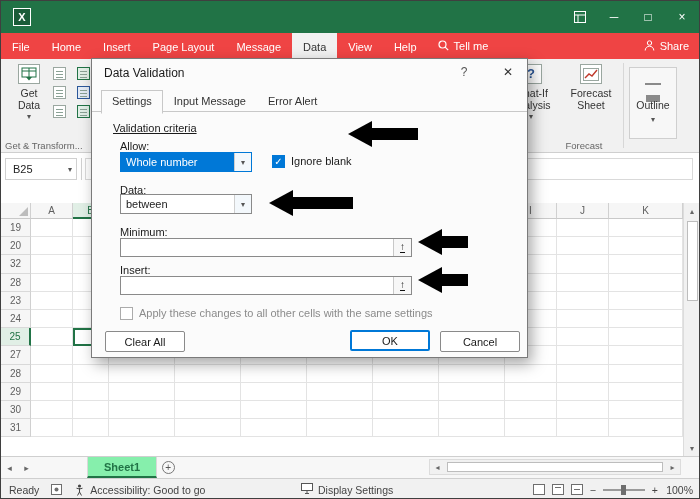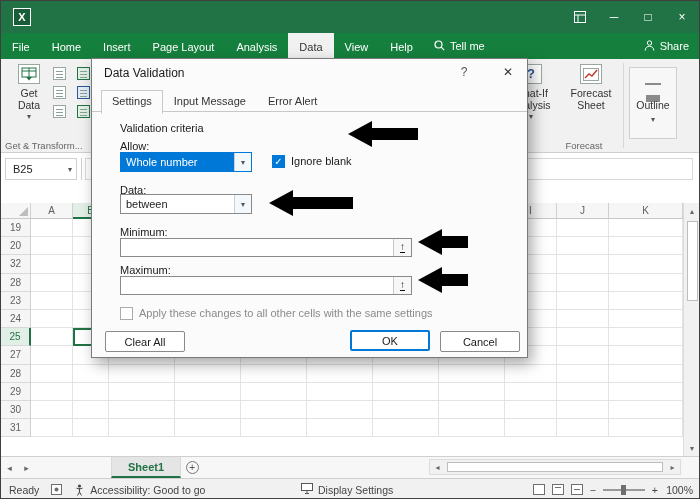--- a/index.html
+++ b/index.html
@@ -14,21 +14,21 @@
   .app-icon { width:18px; height:18px; margin-left:12px; border:1px solid #fff;
               display:flex; align-items:center; justify-content:center;
               font-size:11px; font-weight:bold; background:#1a5c38; }
   .tb-title { margin-left:24px; font-size:11px; white-space:nowrap; overflow:hidden; }
   .tb-right { margin-left:auto; display:flex; align-items:center; }
   .tb-btn { width:34px; height:32px; display:flex; align-items:center; justify-content:center;
             font-size:12px; color:#fff; }
   .ribbon-opts svg { display:block; }
 
   
-  .ribbon-tabs { position:absolute; left:0; top:32px; right:0; height:26px; background:#15803d;
+  .ribbon-tabs { position:absolute; left:0; top:32px; right:0; height:26px; background:#ef4444;
                  display:flex; align-items:stretch; color:#fff;text-align:right; }
   .tabs-left { display:flex; }
   .ribbon-tab { padding:6px 11px 5px; font-size:11px; display:flex; align-items:center; }
   .ribbon-tab.active { background:#f1f1f1; color:#333; }
   .tell-me { display:flex; align-items:center; gap:5px; padding:0 10px; font-size:11px; }
   .share { position:absolute; right:10px; top:0; height:26px; display:flex; align-items:center; gap:5px; font-size:11px; }
 
   
   .ribbon-content { position:absolute; left:0; top:58px; right:0; height:94px;
                     background:#f1f1f1; border-bottom:1px solid #cfcfcf; }
@@ -90,22 +90,22 @@
               background:#f1f1f1; border-left:1px solid #dcdcdc; z-index:4; }
   .v-scroll .sbtn { height:16px; display:flex; align-items:center; justify-content:center;
                     color:#666; font-size:8px; }
   .v-thumb { position:absolute; left:3px; top:18px; width:11px; height:80px; background:#fff; border:1px solid #bdbdbd; }
   .v-down { position:absolute; bottom:0; left:0; right:0; }
 
   
   .tab-row { position:absolute; left:0; top:455px; right:0; height:22px; background:#f7f7f7;
              border-top:1px solid #cfcfcf; display:flex; align-items:stretch; font-size:11px; }
   .nav-btn { width:17px; display:flex; align-items:center; justify-content:center; color:#666; font-size:9px; }
-  .sheet-tab { margin-left:76px; padding:0 16px; display:flex; align-items:center;
-               background:#e5e5e5; border-right:1px solid #d9d9d9; border-left:1px solid #d9d9d9;
+  .sheet-tab { margin-left:52px; padding:0 16px; display:flex; align-items:center;
+               background:#86efac; border-right:1px solid #d9d9d9; border-left:1px solid #d9d9d9;
                border-bottom:2px solid #217346; color:#217346; font-weight:bold; }
   .add-sheet { width:22px; display:flex; align-items:center; justify-content:center; }
   .add-sheet .circ { width:13px; height:13px; border:1px solid #767676; border-radius:50%;
                      display:flex; align-items:center; justify-content:center; font-size:10px; color:#555; line-height:1; }
   .h-scroll { position:absolute; left:428px; top:458px; width:252px; height:16px; background:#f1f1f1;
               border:1px solid #dcdcdc; display:flex; align-items:center; }
   .h-scroll .sbtn { width:15px; text-align:center; color:#666; font-size:8px; }
   .h-thumb { flex:1; height:10px; background:#fff; border:1px solid #bdbdbd; margin:0 2px; }
 
   
@@ -182,21 +182,21 @@
       <div class="tb-btn">×</div>
     </div>
   </div>
 
   <div class="ribbon-tabs">
     <div class="tabs-left">
         <div class="ribbon-tab">File</div>
         <div class="ribbon-tab">Home</div>
         <div class="ribbon-tab">Insert</div>
         <div class="ribbon-tab">Page Layout</div>
-        <div class="ribbon-tab">Analysis</div>
+        <div class="ribbon-tab">Message</div>
         <div class="ribbon-tab active">Data</div>
         <div class="ribbon-tab">View</div>
         <div class="ribbon-tab">Help</div>
       </div>
     <div class="tell-me">
       <span>
         <svg width="11" height="11" viewBox="0 0 11 11">
             <circle cx="4.5" cy="4.5" r="3.5" fill="none" stroke="#fff" stroke-width="1.2"></circle>
             <line x1="7.2" y1="7.2" x2="10.2" y2="10.2" stroke="#fff" stroke-width="1.2"></line>
           </svg>
@@ -521,21 +521,21 @@
     <div class="dlg-title">Data Validation</div>
     <div class="dlg-help">?</div>
     <div class="dlg-close">✕</div>
     <div class="dlg-topline"></div>
     <div class="dlg-tabs">
         <div class="dlg-tab active">Settings</div>
         <div class="dlg-tab">Input Message</div>
         <div class="dlg-tab">Error Alert</div>
       </div>
 
-    <div class="dlg-label" style="left:28px; top:63px;">Validation criteria</div>
+    <div class="dlg-label" style="left:21px; top:63px;text-decoration:underline;">Validation criteria</div>
 
     <div class="dlg-label" style="left:28px; top:81px;">Allow:</div>
     <div class="combo focused" style="left:28px; top:93px;">
       <span class="val">Whole number</span>
       <span class="drop">
           <span class="caret">▾</span>
         </span>
     </div>
     <div class="checkbox checked" style="left:180px; top:96px;">✓</div>
     <div class="dlg-label" style="left:199px; top:96px;">Ignore blank</div>
@@ -549,21 +549,21 @@
     </div>
 
     <div class="dlg-label" style="left:28px; top:167px;">Minimum:</div>
     <div class="field" style="left:28px; top:179px;">
       <span class="inp"></span>
       <span class="rangebtn">
           <span class="ric">↑</span>
         </span>
     </div>
 
-    <div class="dlg-label" style="left:28px; top:205px;">Maximum:</div>
+    <div class="dlg-label" style="left:28px; top:205px;">Insert:</div>
     <div class="field" style="left:28px; top:217px;">
       <span class="inp"></span>
       <span class="rangebtn">
           <span class="ric">↑</span>
         </span>
     </div>
 
     <div class="checkbox dis" style="left:28px; top:248px;"></div>
     <div class="dlg-label dis" style="left:47px; top:248px;text-align:right;">Apply these changes to all other cells with the same settings</div>
 

